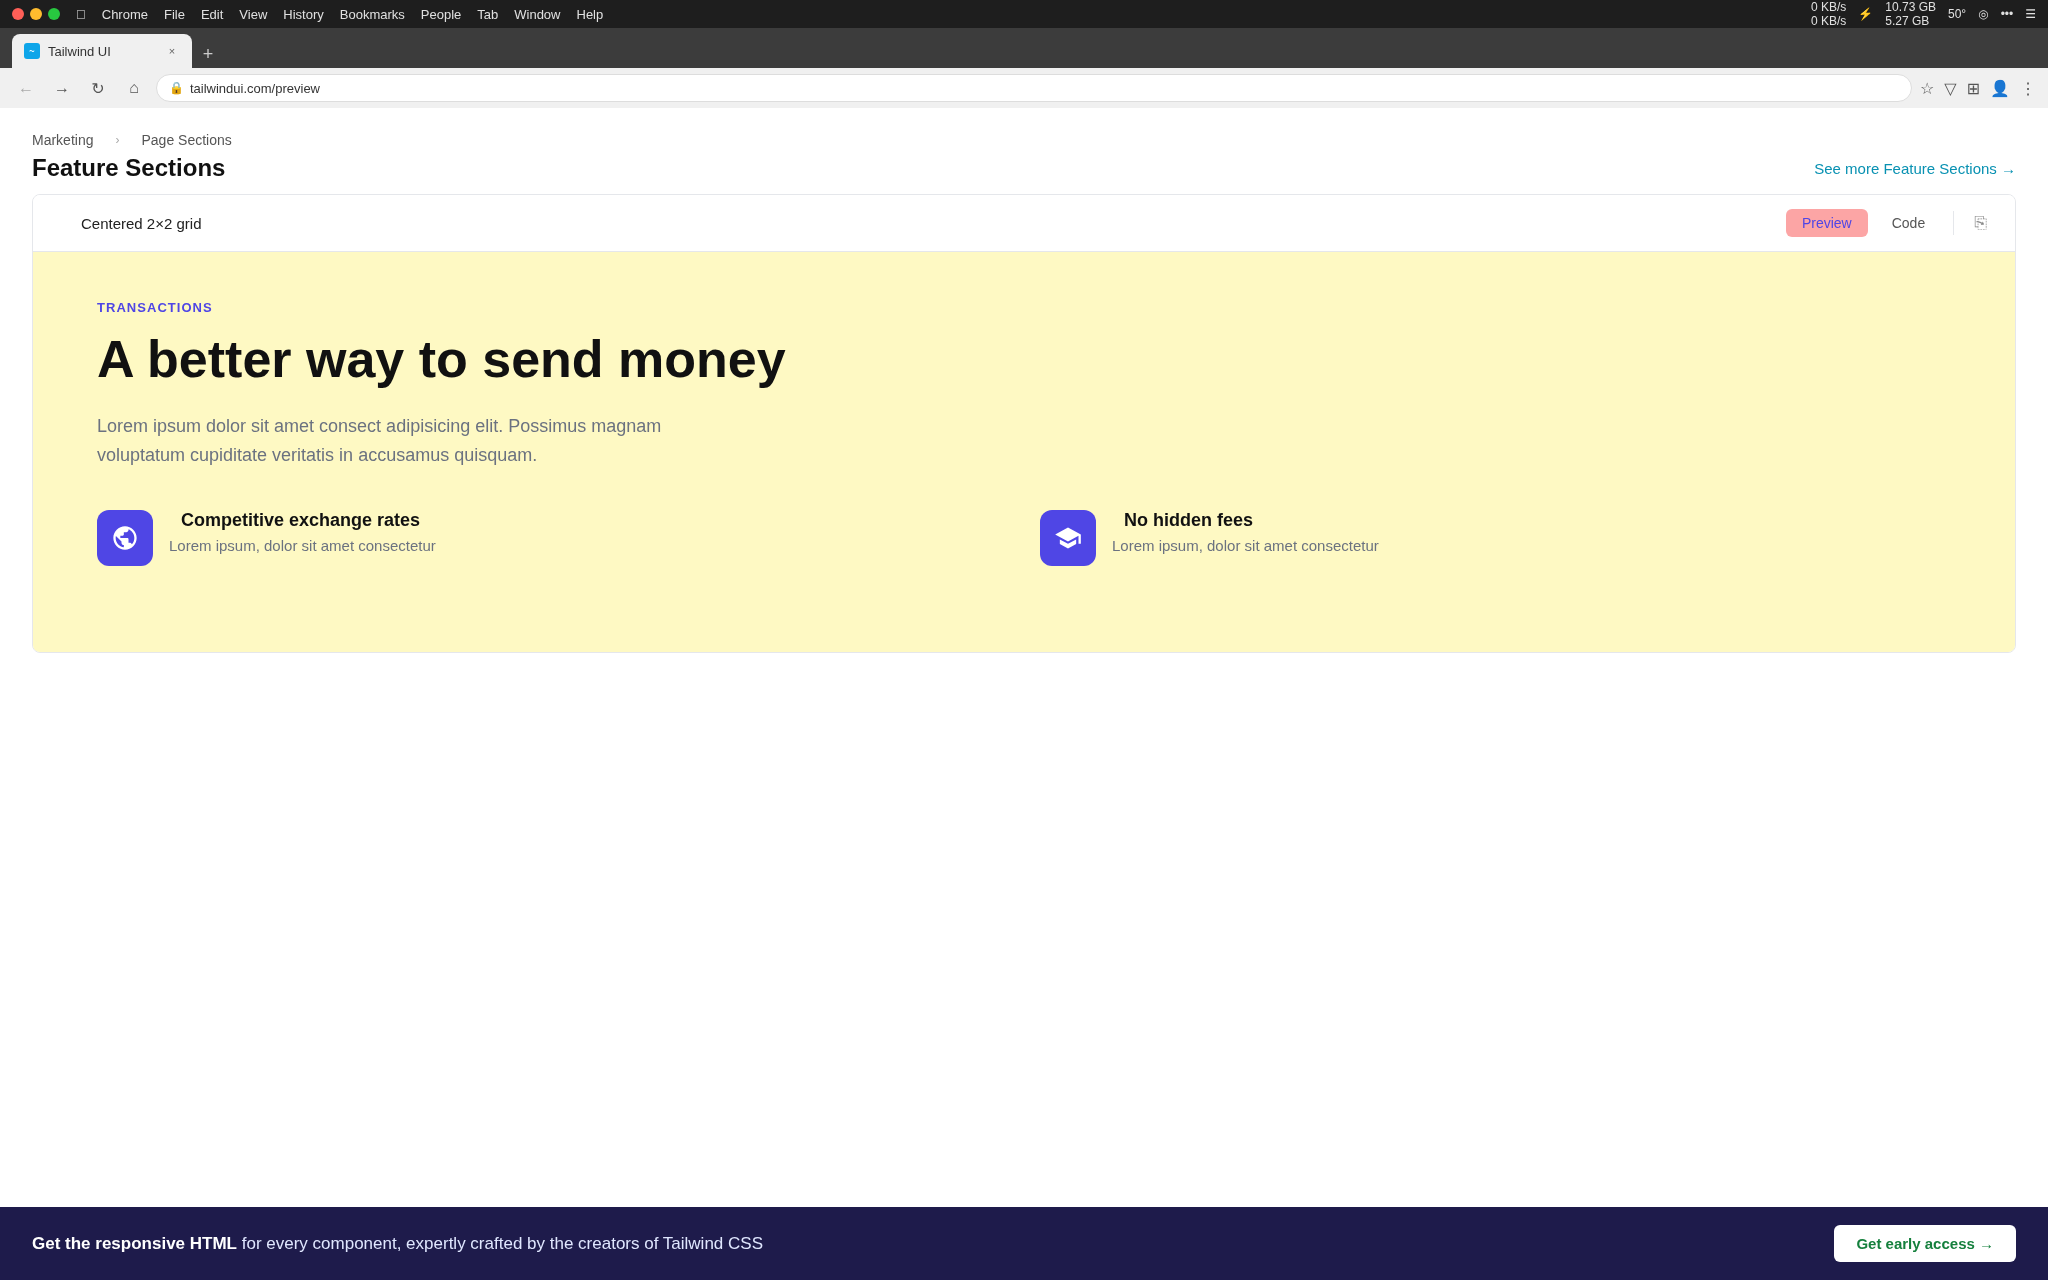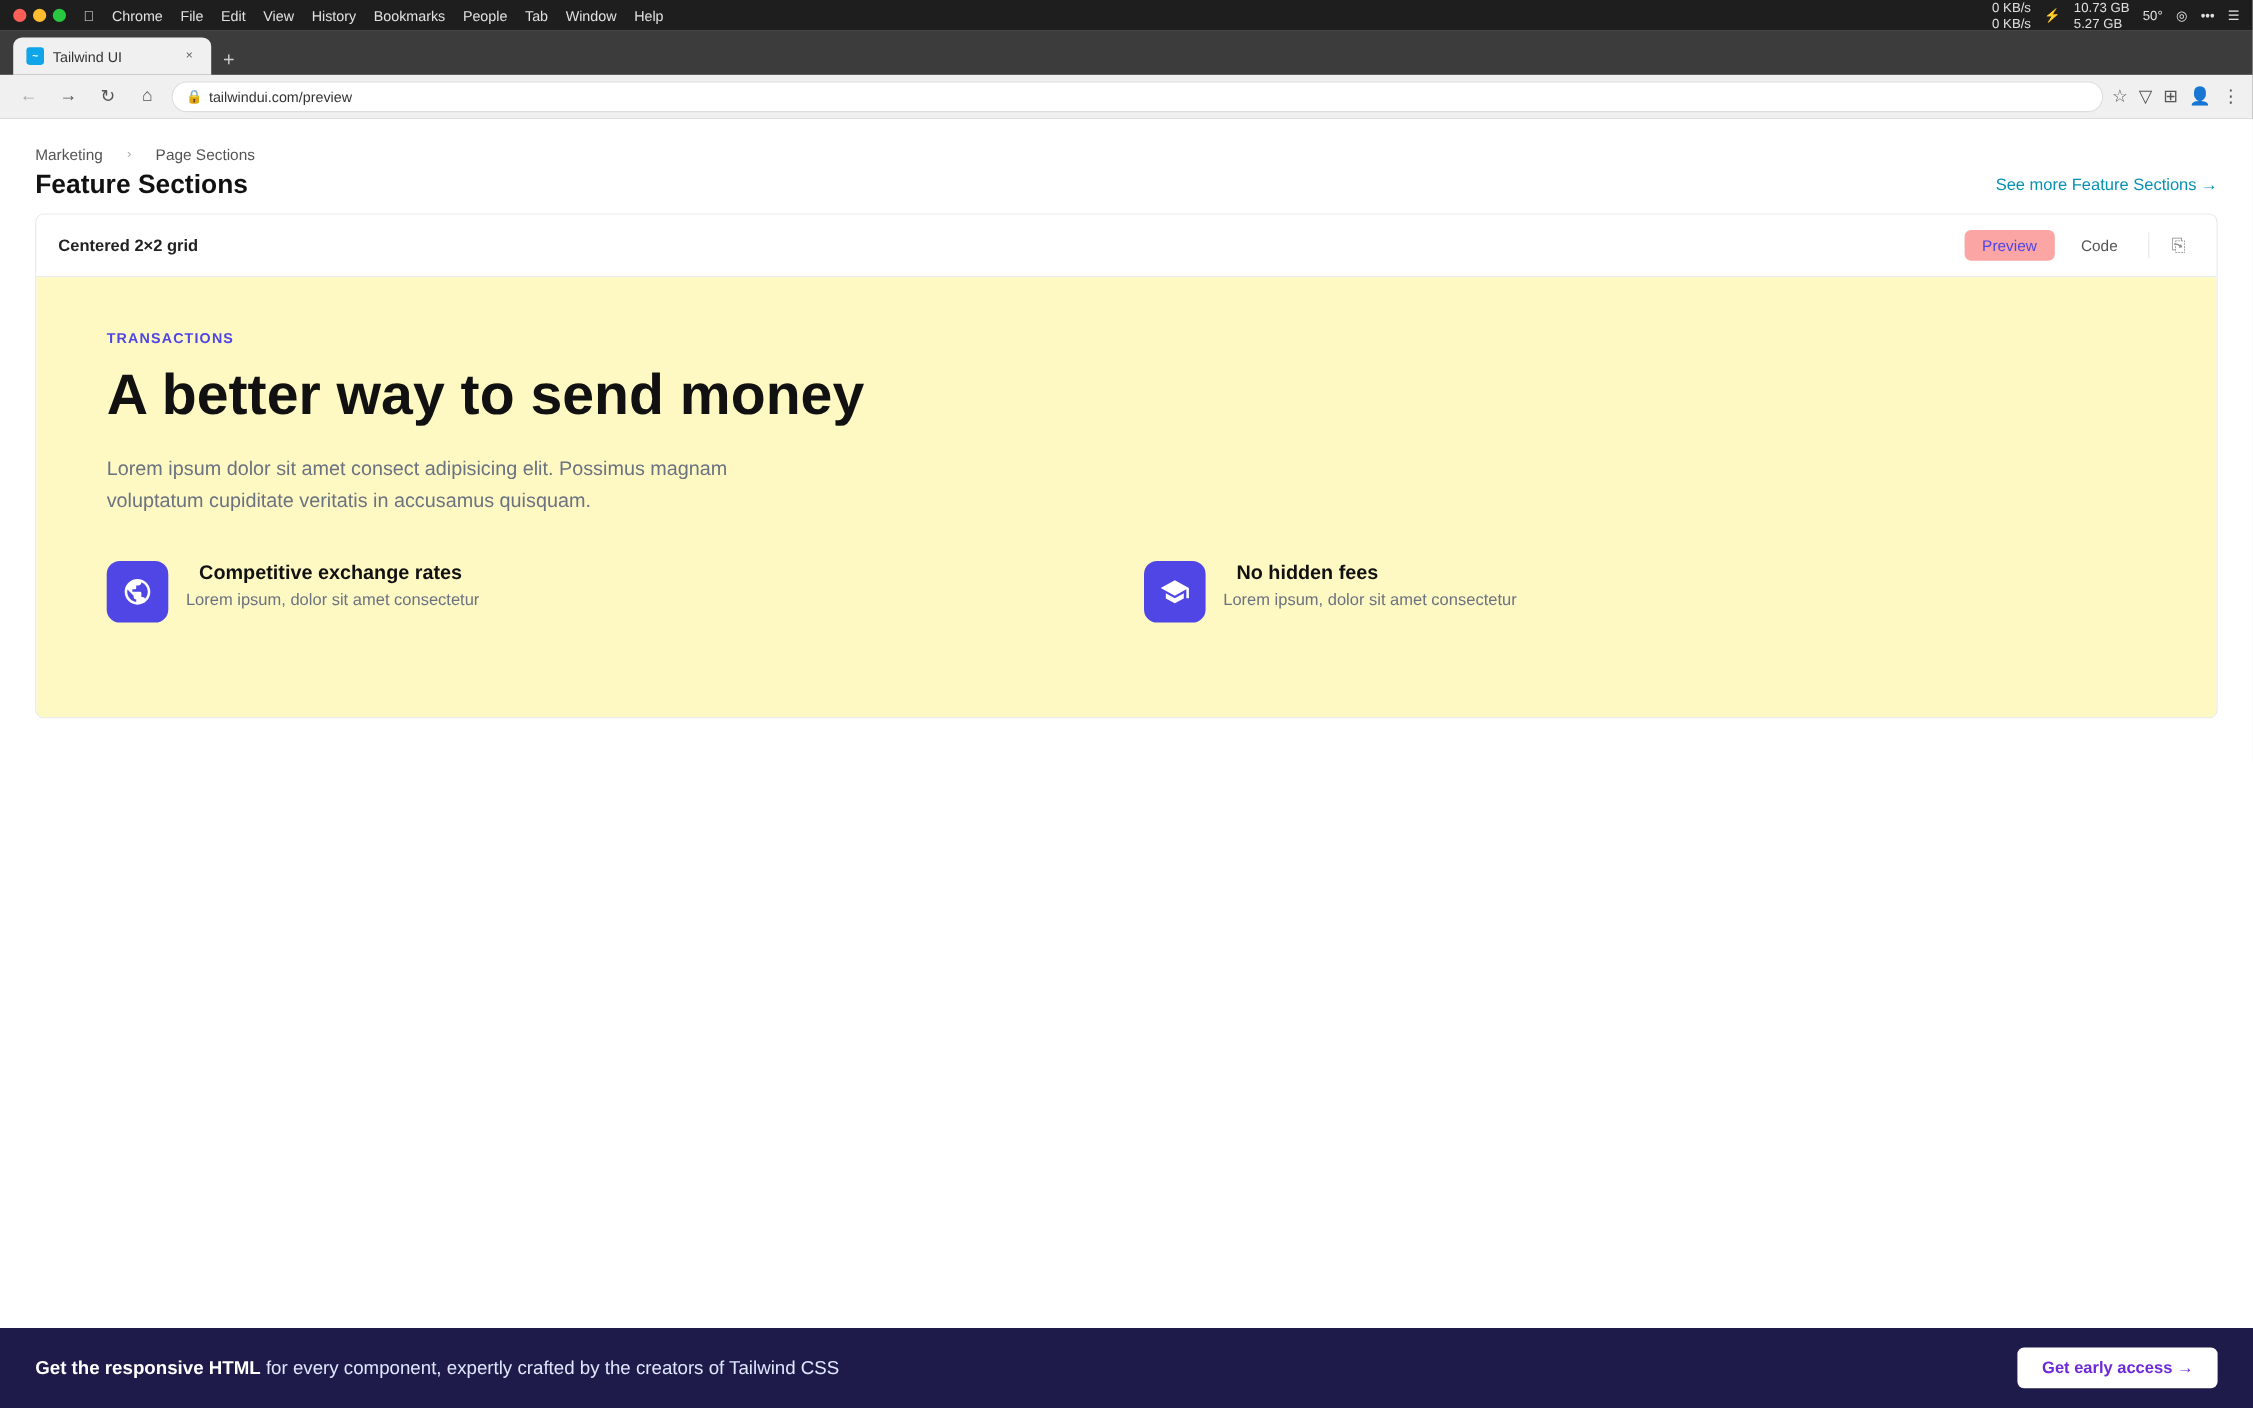--- a/index.html
+++ b/index.html
@@ -200,22 +200,23 @@
     .component-header {
       display: flex;
       align-items: center;
       padding: 14px 20px;
       border-bottom: 1px solid #e5e7eb;
       background: white;
     }
     .component-name {
       font-size: 15px;
       color: #222;
-      font-weight: 700;
+      font-weight: 400;
       flex: 1;
+      margin-left: 28px;
     }
     .component-actions {
       display: flex;
       align-items: center;
       gap: 8px;
     }
     .btn-preview {
       background: #fca5a5;
       color: #4f46e5;
       border: none;
@@ -330,21 +331,21 @@
     .banner-text {
       font-size: 17px;
       color: #e0e7ff;
     }
     .banner-text strong {
       font-weight: 700;
       color: white;
     }
     .btn-cta {
       background: white;
-      color: #6d28d9;
+      color: #15803d;
       border: none;
       border-radius: 6px;
       padding: 10px 22px;
       font-size: 15px;
       font-weight: 600;
       cursor: pointer;
       white-space: nowrap;
       display: flex;
       align-items: center;
       gap: 6px;

